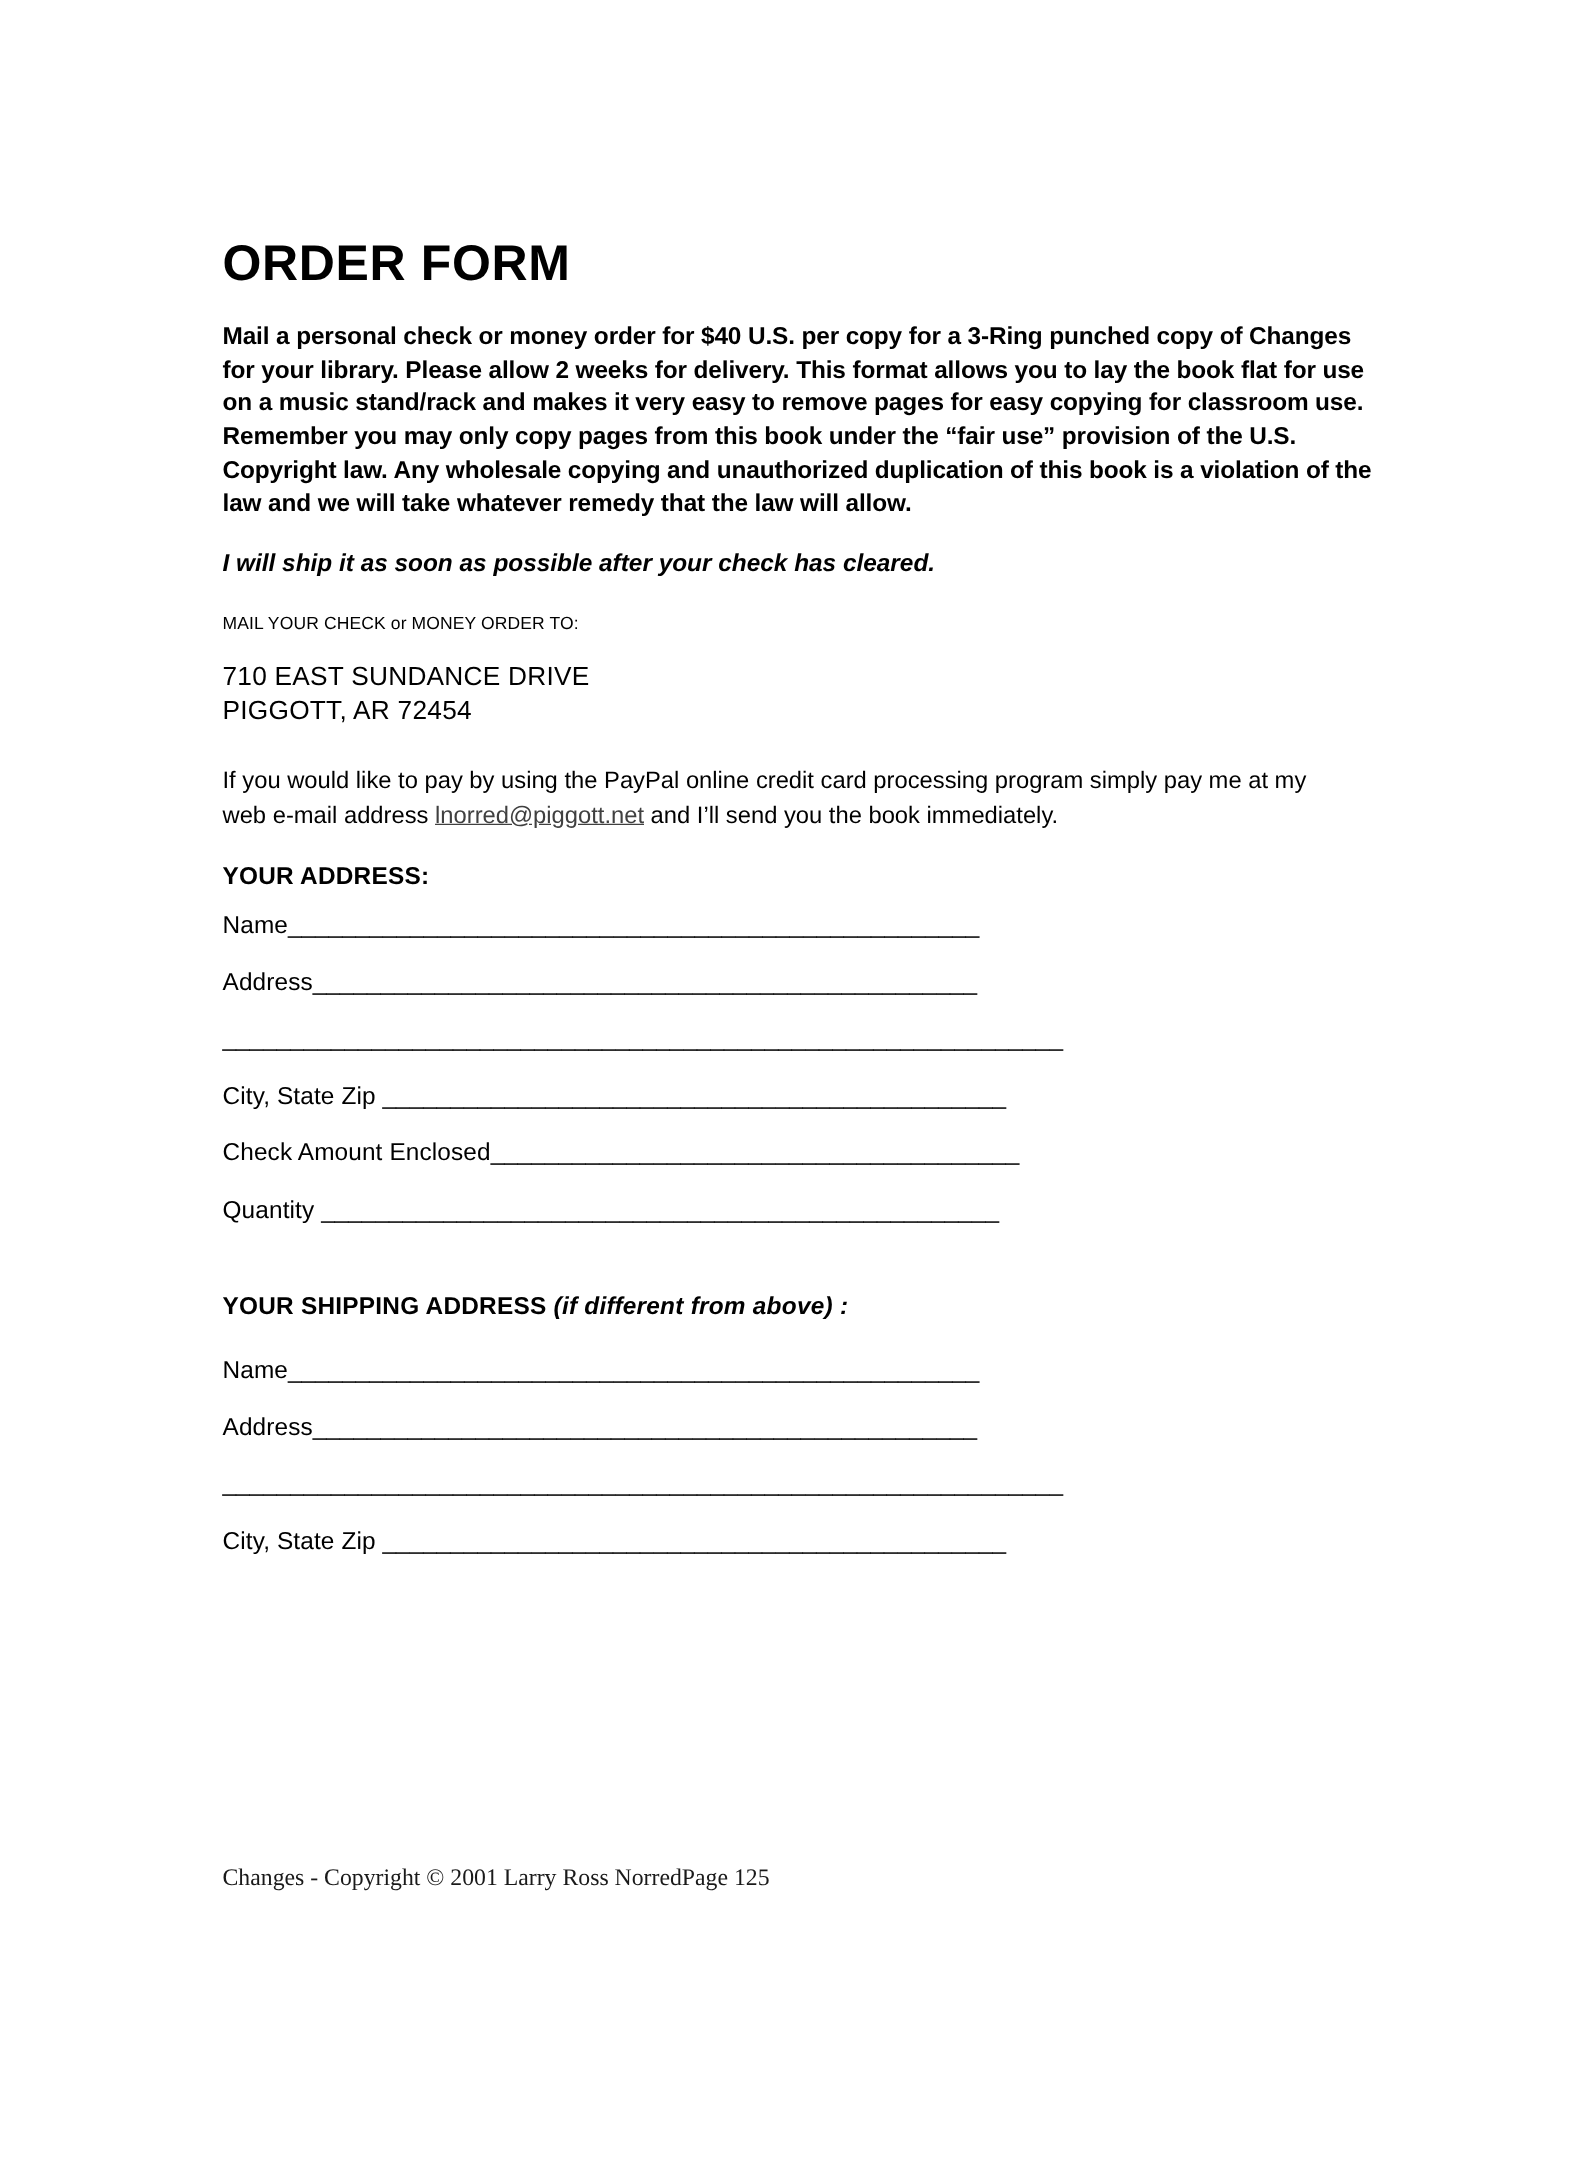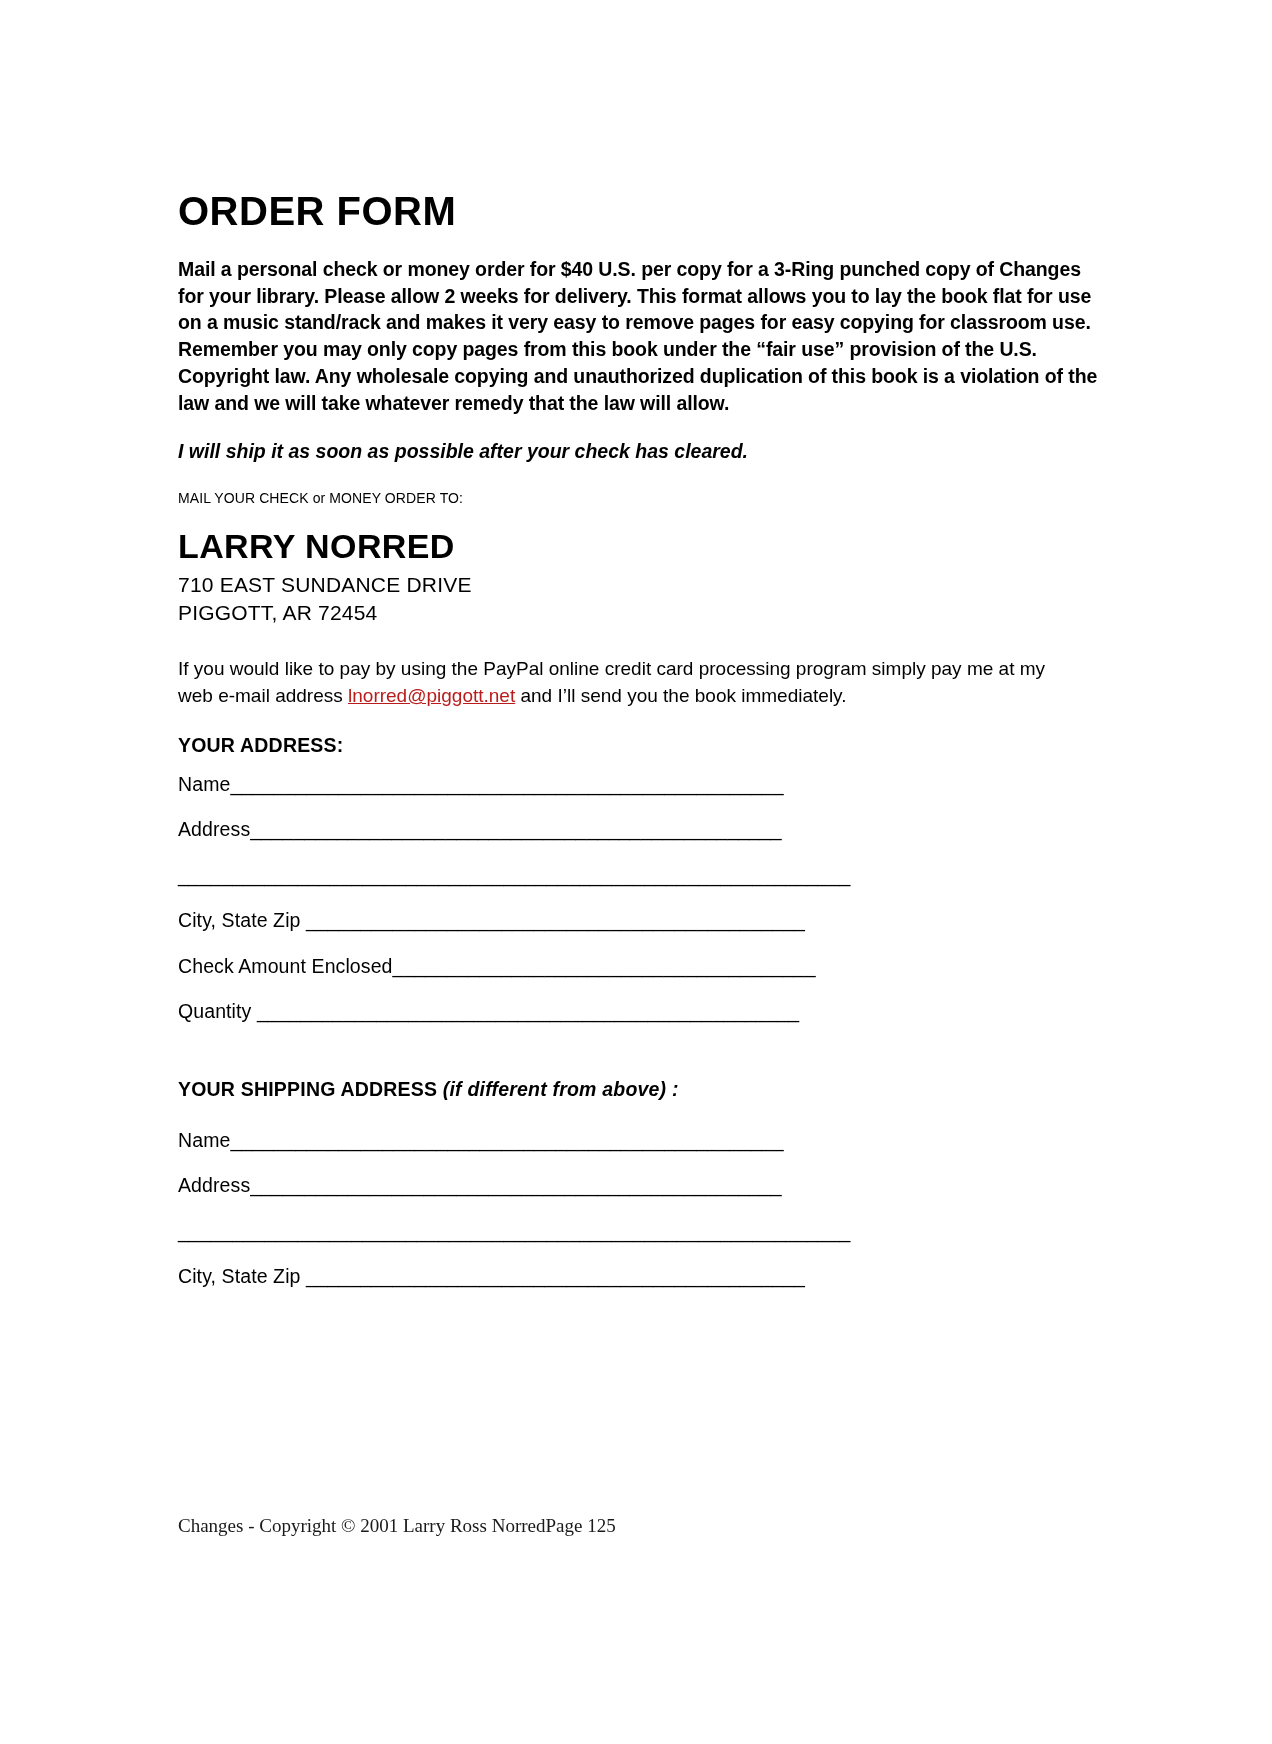--- a/index.html
+++ b/index.html
@@ -76,21 +76,21 @@
     letter-spacing: 0.2px;
   }
 
   .paypal {
     font-size: 19px;
     line-height: 1.45;
     margin: 28px 0 24px 0;
     width: 900px;
   }
   .paypal a {
-    color: #b91c1c;
+    color: #404040;
     text-decoration: underline;
   }
 
   .section-head {
     font-size: 19.5px;
     font-weight: bold;
     margin: 0 0 18px 0;
     letter-spacing: 0.2px;
   }
   .section-head .note {
@@ -124,38 +124,37 @@
     top: 1492px;
     width: 920px;
     display: flex;
     justify-content: flex-start;
     align-items: baseline;
     font-family: "Liberation Serif", serif;
     font-size: 19px;
     color: #1a1a1a;
   }
   .footer .left { white-space: nowrap; }
-  .footer .right { white-space: nowrap; margin-top: 23px; }
+  .footer .right { white-space: nowrap; }
 </style>
 </head>
 <body>
 
 <div class="page">
 
   <div class="content">
 
     <h1 class="doc-title">ORDER FORM</h1>
 
     <p class="intro">Mail a personal check or money order for $40 U.S. per copy for a 3-Ring punched copy of Changes for your library. Please allow 2 weeks for delivery.  This format allows you to lay the book flat for use on a music stand/rack and makes it very easy to remove pages for easy copying for classroom use.  Remember you may only copy pages from this book under the “fair use” provision of the U.S. Copyright law.  Any wholesale copying and unauthorized duplication of this book is a violation of the law and we will take whatever remedy that the law will allow.</p>
 
     <p class="ship-line">I will ship it as soon as possible after your check has cleared.</p>
 
     <p class="mailto-line">MAIL YOUR CHECK or MONEY ORDER TO:</p>
 
-    <p class="name-big">LARRY NORRED</p>
     <p class="addr-line">710 EAST SUNDANCE DRIVE</p>
     <p class="addr-line">PIGGOTT, AR  72454</p>
 
     <p class="paypal"><span>If you would like to pay by using the PayPal online credit card processing program simply pay me at my web e-mail address </span><a href="#">lnorred@piggott.net</a><span> and I’ll send you the book immediately.</span></p>
 
     <p class="section-head">YOUR ADDRESS:</p>
 
     <div class="field-row"><span>Name</span><span class="dashes">___________________________________________________</span></div>
 
     <div class="field-row"><span>Address</span><span class="dashes">_________________________________________________</span></div>

